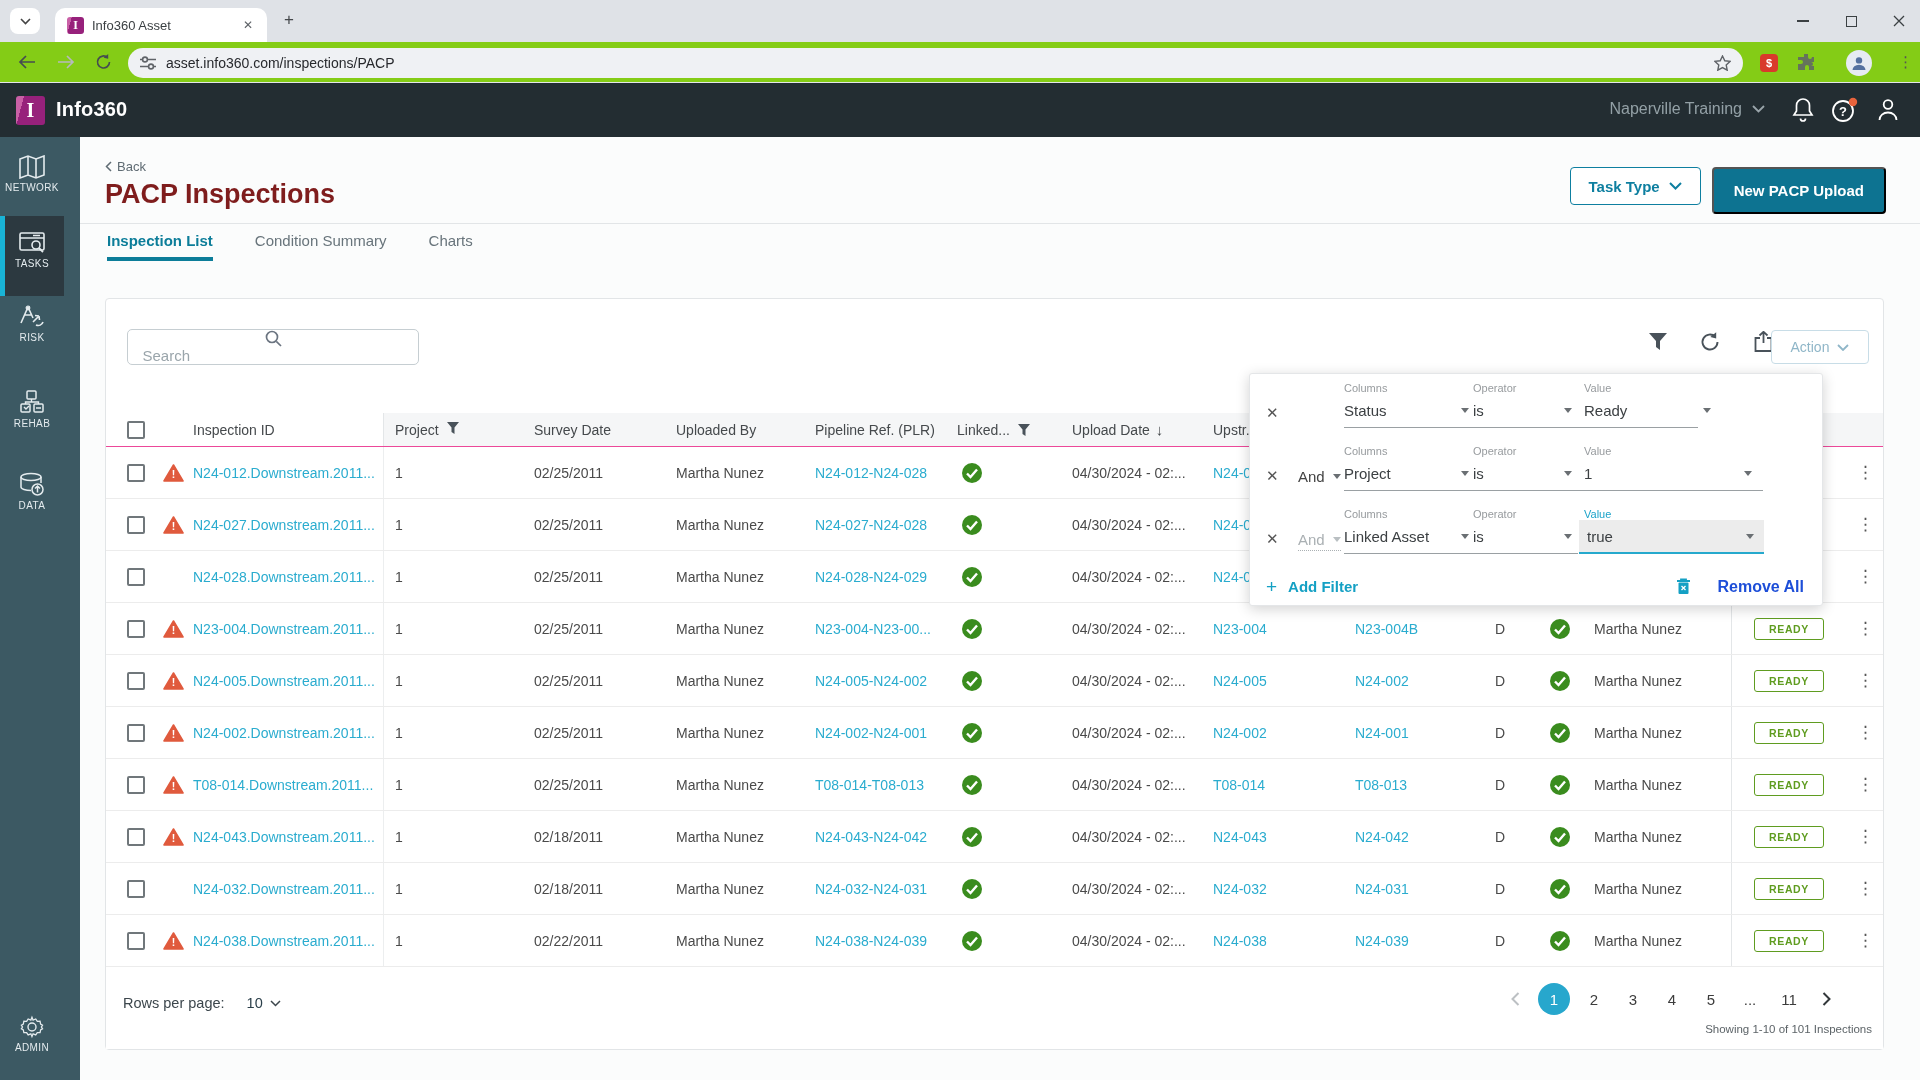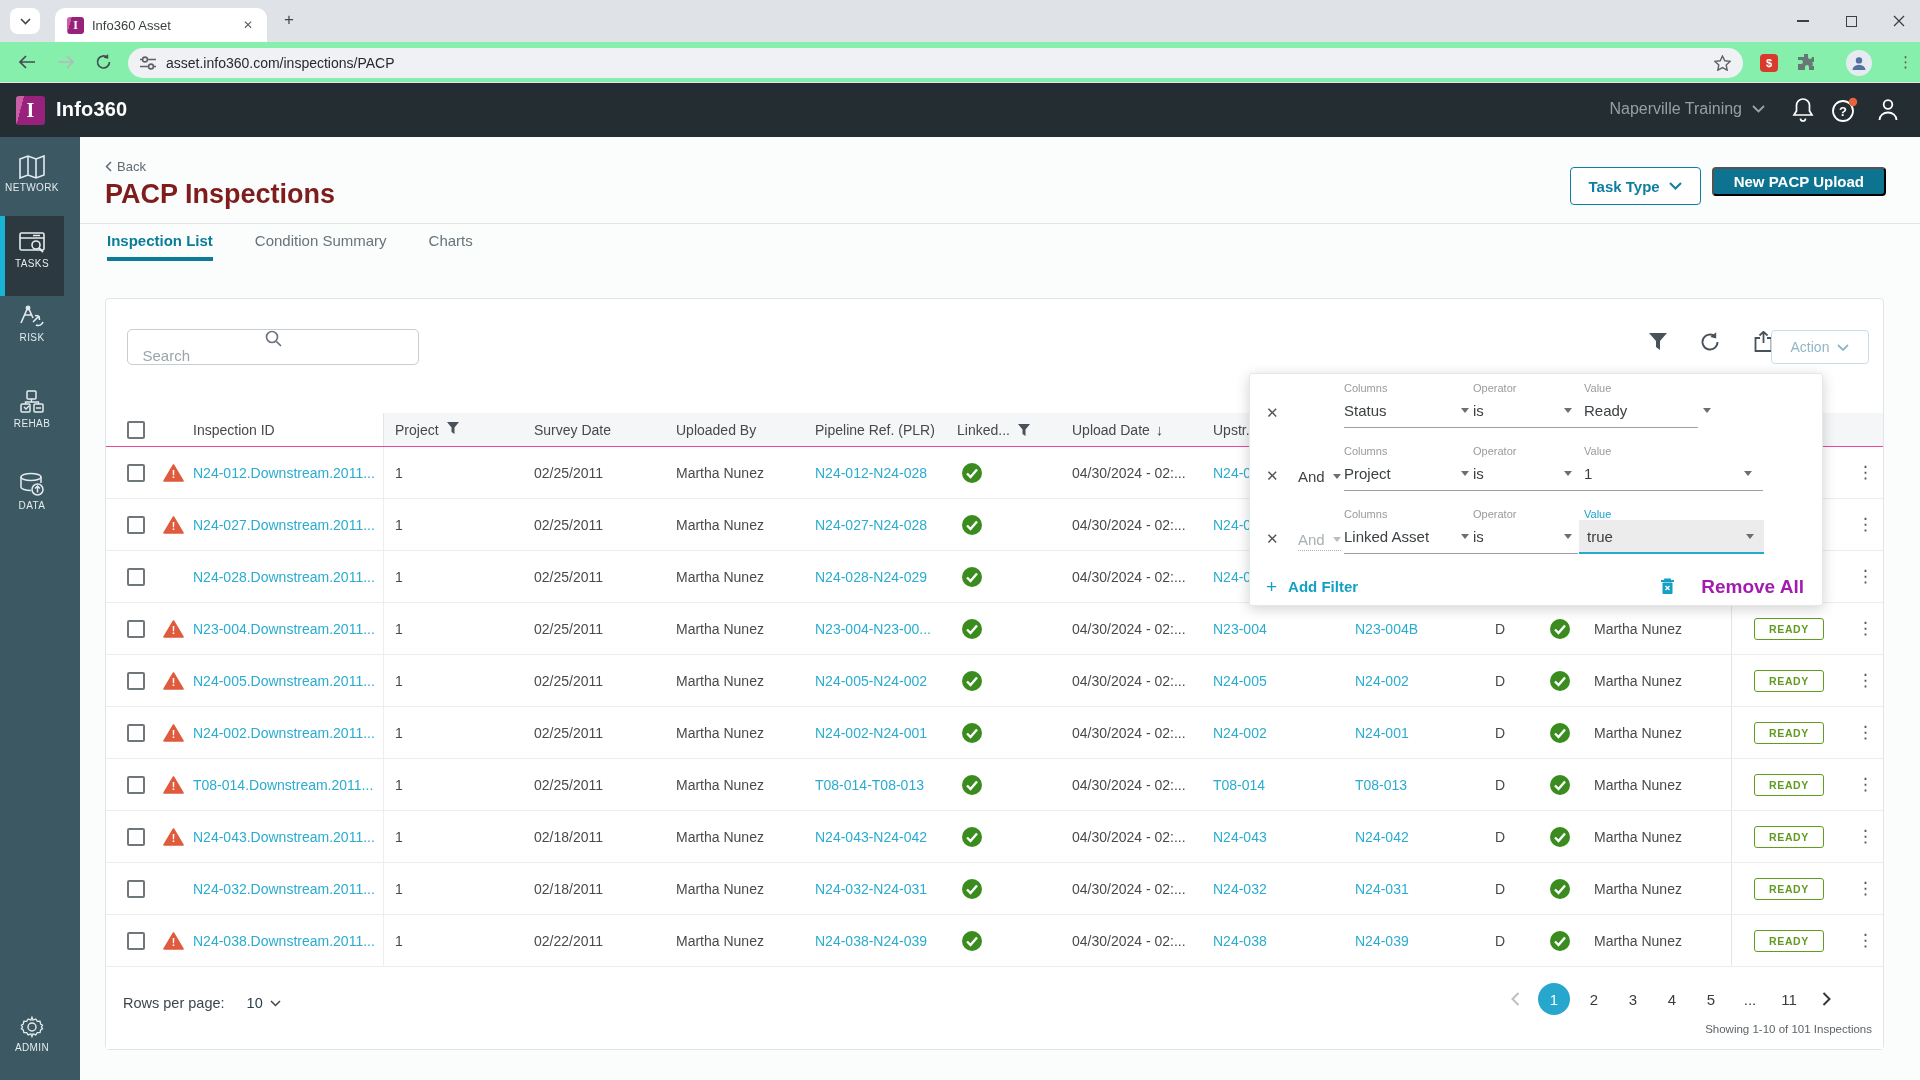--- a/index.html
+++ b/index.html
@@ -12,21 +12,21 @@
   .tab { position:absolute; left:55px; top:8px; width:212px; height:34px; background:#fff; border-radius:10px 10px 0 0; display:flex; align-items:center; padding:0 10px 0 12px; }
   .favicon { width:17px; height:17px; border-radius:3px; background:linear-gradient(105deg,#c960a6 0 22%,#97217b 22%); color:#fff; font-family:"Liberation Serif",serif; font-weight:bold; font-size:12px; display:flex; align-items:center; justify-content:center; margin-right:8px; flex:0 0 auto;}
   .tab-title { font-size:13px; color:#3b4043; flex:1; white-space:nowrap; overflow:hidden; }
   .tab-close { color:#5f6368; font-size:12px; padding:2px 4px; }
   .newtab { position:absolute; left:284px; top:10px; font-size:17px; color:#44474b; }
   .wctl { position:absolute; top:0; height:42px; width:46px; display:flex; align-items:center; justify-content:center; color:#3b4043; font-size:13px; }
   .wctl.min{ left:1780px; } .wctl.max{ left:1828px; } .wctl.cls{ left:1876px; }
   .wctl .box { width:11px; height:11px; border:1.2px solid #3b4043; }
   .wctl .line { width:12px; height:1.4px; background:#3b4043; }
 
-  .toolbar { position:absolute; left:0; top:42px; width:1920px; height:41px; background:#86efac; border-bottom:1px solid #e4e6e9; }
+  .toolbar { position:absolute; left:0; top:42px; width:1920px; height:41px; background:#84cc16; border-bottom:1px solid #e4e6e9; }
   .nav-ic { position:absolute; top:50%; transform:translateY(-50%); font-size:17px; color:#454c50; }
   .urlbar { position:absolute; left:128px; top:6px; width:1615px; height:30px; background:#eff1f4; border-radius:15px; display:flex; align-items:center; padding:0 12px; }
   .url-text { font-size:14px; color:#27292d; margin-left:10px; flex:1; }
   .ext-red { position:absolute; left:1760px; top:12px; width:18px; height:18px; border-radius:4px; background:#d93a2b; color:#fff; font-size:11px; font-weight:bold; display:flex; align-items:center; justify-content:center; }
   .avatar { position:absolute; left:1846px; top:8px; width:26px; height:26px; border-radius:50%; background:#e6ebf2; display:flex; align-items:center; justify-content:center; }
 
   
   .appheader { position:absolute; left:0; top:83px; width:1920px; height:54px; background:#232d32; }
   .logo { position:absolute; left:16px; top:13px; width:29px; height:29px; border-radius:3px; background:linear-gradient(105deg,#c960a6 0 22%,#97217b 22%); color:#fff; font-family:"Liberation Serif",serif; font-weight:bold; font-size:20px; display:flex; align-items:center; justify-content:center; }
   .brand { position:absolute; left:56px; top:15px; color:#fff; font-size:20px; font-weight:600; letter-spacing:.2px; }
@@ -39,21 +39,21 @@
   .sb-item .lbl { display:block; font-size:10px; letter-spacing:.4px; margin-top:3px; }
   .sb-item.active { background:#2c3940; height:80px; padding-top:15px; }
   .sb-item.active::before { content:""; position:absolute; left:0; top:0; width:5px; height:80px; background:#19b3d6; }
 
   
   .main { position:absolute; left:80px; top:137px; width:1840px; height:943px; background:#fbfcfc; }
   .back { position:absolute; left:25px; top:22px; font-size:13px; color:#5f6b73; display:flex; align-items:center; gap:5px; }
   .pagetitle { position:absolute; left:25px; top:42px; font-size:27px; font-weight:600; color:#7f1d1d; }
   .headbtns { position:absolute; right:34px; top:30px; display:flex; gap:11px; }
   .btn-outline { height:38px; padding:0 18px; border:1px solid #0e7fa0; border-radius:4px; background:#fff; color:#0e7fa0; font-size:15px; font-weight:600; display:flex; align-items:center; gap:9px; }
-  .btn-fill { height:29px; padding:0 20px; border-radius:4px; background:#0d7391; color:#fff; font-size:15px; font-weight:600; display:flex; align-items:center; }
+  .btn-fill { height:47px; padding:0 20px; border-radius:4px; background:#0d7391; color:#fff; font-size:15px; font-weight:600; display:flex; align-items:center; }
   .titlediv { position:absolute; left:0; top:86px; width:1840px; height:1px; background:#e2e5e7; }
   .tabs { position:absolute; left:27px; top:95px; display:flex; gap:42px; }
   .tabitem { font-size:15px; color:#68747b; padding-bottom:8px; }
   .tabitem.active { color:#0c7d99; font-weight:700; border-bottom:4px solid #0c7d99; }
 
   
   .card { position:absolute; left:25px; top:161px; width:1779px; height:752px; background:#fff; border:1px solid #e2e5e7; border-radius:4px; }
   .searchbox { position:absolute; left:21px; top:30px; width:292px; height:36px; border:1px solid #c6ced2; border-radius:5px; display:flex; align-items:center; padding:0 10px;flex-direction:column; }
   .searchbox input { border:0; outline:0; font-size:15px; color:#333; width:100%; margin-left:9px; font-family:"Liberation Sans",sans-serif; }
   .searchbox input::placeholder { color:#9aa5ab; }
@@ -97,21 +97,21 @@
   .flabel { position:absolute; top:4px; font-size:11px; color:#979b9e; }
   .fval { position:absolute; top:24px; font-size:15px; color:#3c4043; display:flex; align-items:center; }
   .lc { left:94px; } .lo { left:223px; } .lv { left:334px; }
   .funder { position:absolute; top:49px; left:94px; height:1px; background:#9aa0a3; }
   .caret { width:0; height:0; border-left:4.5px solid transparent; border-right:4.5px solid transparent; border-top:5.5px solid #6a6f73; display:inline-block; }
   .focusfield { position:absolute; left:329px; top:16px; width:185px; height:34px; background:#ececec; border-bottom:2px solid #26a9cd; display:flex; align-items:center; justify-content:space-between; padding:0 10px 0 8px; font-size:15px; color:#3c4043; }
   .flabel.cyan { color:#1ba3c9; }
   .fpfoot { position:absolute; left:0; top:192px; width:574px; height:41px; display:flex; align-items:center; justify-content:space-between; padding:0 20px 0 16px; }
   .addf { color:#14a0c4; font-size:15px; font-weight:600; display:flex; align-items:center; gap:11px; }
   .addf .plus { font-size:19px; font-weight:400; }
-  .remall { color:#a21caf; font-size:19px; font-weight:600; display:flex; align-items:center; gap:26px; }
+  .remall { color:#1d4ed8; font-size:16px; font-weight:600; display:flex; align-items:center; gap:26px; }
 
   svg { display:block; }
 </style>
 </head>
 <body>
 
 <div class="screen">
 
   <div class="tabstrip">
     <div class="tabsearch">

